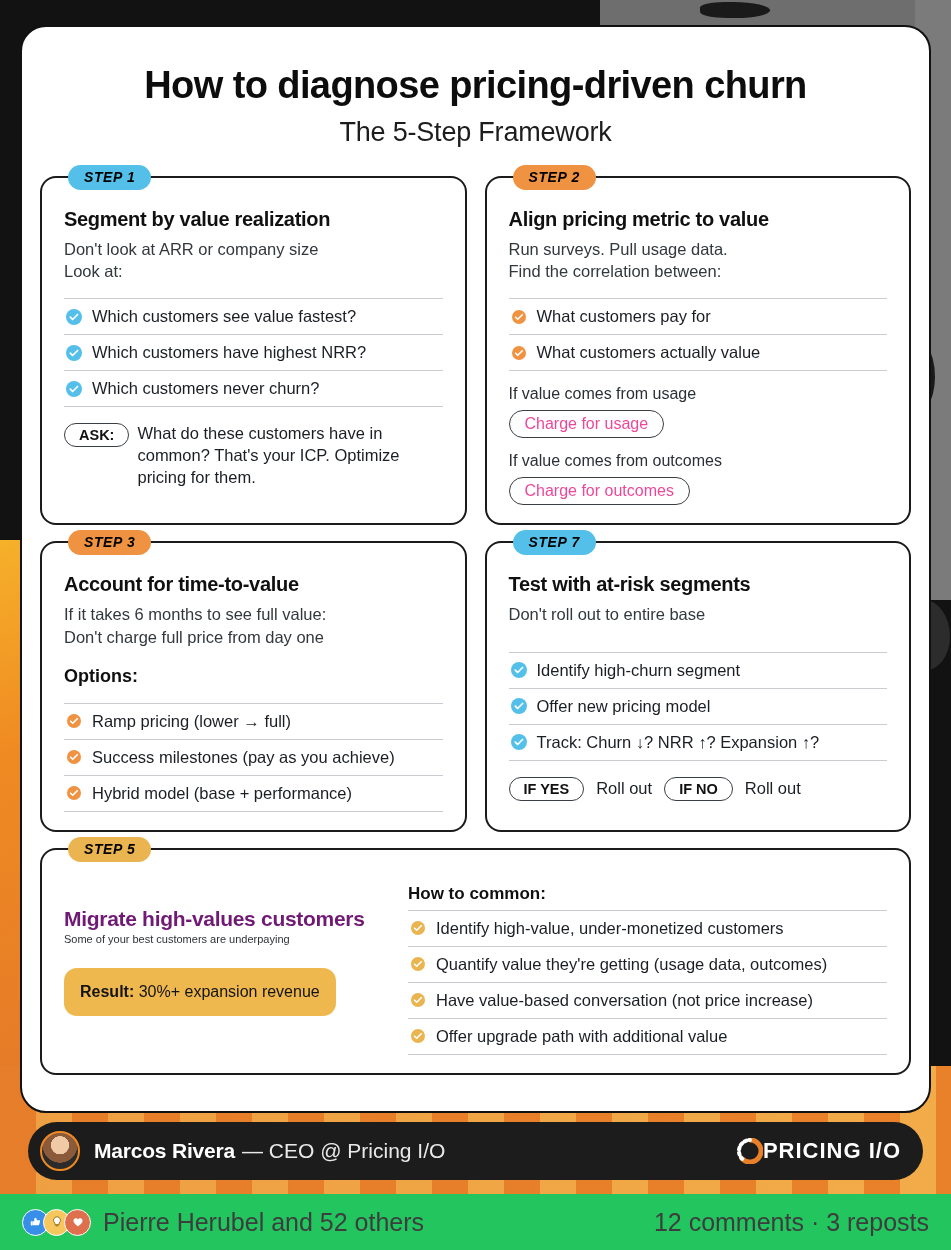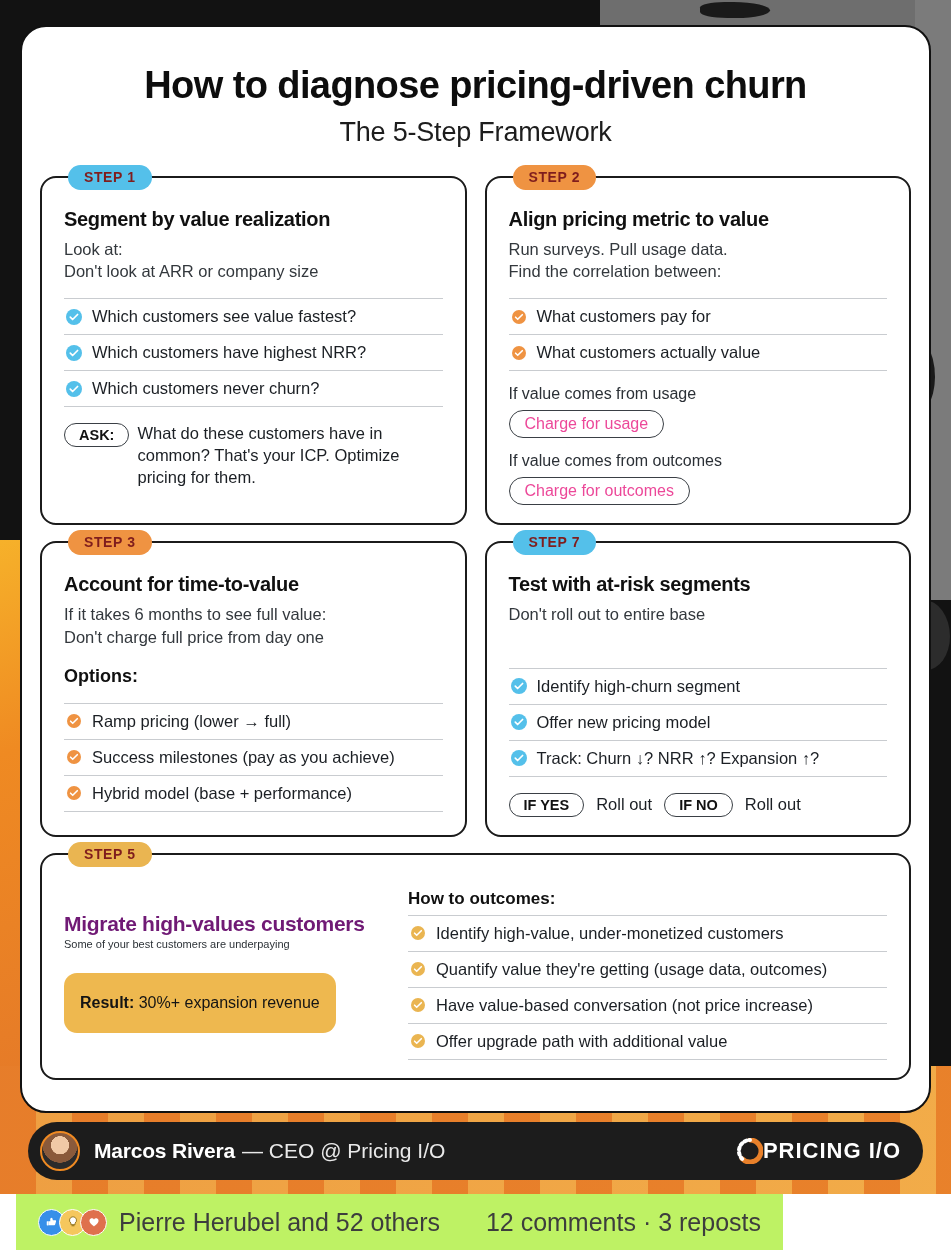--- a/index.html
+++ b/index.html
@@ -77,21 +77,22 @@
     background: #fff;
     padding: 30px 22px 18px;
     flex: 0 0 calc(50% - 9px);
   }
   .card.wide { flex: 0 0 100%; display: flex; gap: 26px; padding-top: 34px; }
 
   .badge {
     position: absolute; top: -13px; left: 26px;
     padding: 4px 16px 5px; border-radius: 14px;
     font-size: 14px; font-weight: 600; letter-spacing: 0.6px;
-    color: #7f1d1d;
+    color: #000000;
+    font-style: italic;
   }
   .badge.blue  { background: #54c0ea; }
   .badge.orange{ background: #ef9342; }
   .badge.gold  { background: #eab551; }
 
   .card-title {
     font-size: 20px; font-weight: 800; color: #101010;
     letter-spacing: -0.3px; margin-bottom: 7px;
   }
   .card-sub {
@@ -126,21 +127,21 @@
   .options-label { font-size: 18px; font-weight: 800; color: #101010; margin-top: 18px; }
 
   .yn-row { display: flex; align-items: center; gap: 12px; margin-top: 16px; font-size: 16.5px; color:#1b1f24;}
 
   
   .s5-left { flex: 0 0 318px; padding-top: 22px; }
   .s5-title { font-size: 21px; font-weight: 700; color:#701a75; line-height:1.25; letter-spacing:-0.3px;}
   .s5-sub { font-size: 11px; color:#2c3237; line-height:1.3; }
   .result-pill {
     display:inline-block; margin-top: 22px; background:#eeb84f;
-    border-radius: 13px; padding: 21px 16px; font-size: 16px; color:#141414;
+    border-radius: 13px; padding: 15px 16px; font-size: 16px; color:#141414;
   }
   .result-pill b { font-weight: 800; }
   .s5-right { flex: 1 1 auto; }
   .s5-right-head { font-size: 17px; font-weight: 800; color:#101010; margin-bottom: 6px; }
 
   
   .author-bar {
     position: absolute; left: 28px; top: 1122px;
     width: 895px; height: 58px;
     background: #1c1c1c; border-radius: 29px;
@@ -152,22 +153,22 @@
     border: 2px solid #ef8a22; flex: 0 0 auto; margin-right: 14px;
   }
   .author-name { color:#fff; font-size: 21px; font-weight: 800; letter-spacing:-0.2px; }
   .author-role { color:#e9e9e9; font-size: 21px; font-weight: 400; margin-left: 7px; }
   .brand { margin-left: auto; display: flex; align-items: center; gap: 0; }
   .brand-mark { width: 26px; height: 26px; position: relative; }
   .brand-text { color:#fff; font-size: 22px; font-weight: 800; letter-spacing: 1px; }
 
   
   .reactions {
-    position: absolute; left: 0; top: 1194px; width: 767px; height: 56px;
-    background: #bef264; display: flex; align-items: center; padding: 0 22px; margin-left: 16px;
+    position: absolute; left: 0; top: 1194px; width: 951px; height: 56px;
+    background: #22c55e; display: flex; align-items: center; padding: 0 22px;
   }
   .react-icons { display:flex; align-items:center; }
   .react-icon { width: 27px; height: 27px; border-radius: 50%;
                 margin-right: -6px; display:flex; align-items:center; justify-content:center;
                 border: 1.5px solid #fff; }
   .ri-like { background:#378fe9; }
   .ri-bulb { background:#f5c75d; }
   .ri-love { background:#df704d; }
   .react-text { margin-left: 18px; font-size: 25px; color:#3d3d3d; }
   .meta-right { margin-left: auto; font-size: 25px; color:#3d3d3d; }
@@ -192,22 +193,22 @@
     <div class="titles">
       <div class="main-title">How to diagnose pricing-driven churn</div>
       <div class="sub-title">The 5-Step Framework</div>
     </div>
 
     <div class="grid">
 
       <div class="card">
         <span class="badge blue">STEP 1</span>
         <div class="card-title">Segment by value realization</div>
+        <div class="card-sub">Don't look at ARR or company size</div>
         <div class="card-sub">Look at:</div>
-        <div class="card-sub">Don't look at ARR or company size</div>
         <div class="list">
           <div class="list-row">
             <span class="chk">
                 <svg viewBox="0 0 16 16">
                   <circle cx="8" cy="8" r="8" fill="#54c0ea"></circle>
                   <path d="M4.3 8.2l2.3 2.3 5-5" stroke="#fff" stroke-width="1.7" fill="none" stroke-linecap="round" stroke-linejoin="round"></path>
                 </svg>
               </span>
             <span>Which customers see value fastest?</span>
           </div>
@@ -301,21 +302,21 @@
               </span>
             <span>Hybrid model (base + performance)</span>
           </div>
         </div>
       </div>
 
       <div class="card">
         <span class="badge blue">STEP 7</span>
         <div class="card-title">Test with at-risk segments</div>
         <div class="card-sub">Don't roll out to entire base</div>
-        <div class="list" style="margin-top:42px;">
+        <div class="list" style="margin-top:26px;">
           <div class="list-row">
             <span class="chk">
                 <svg viewBox="0 0 16 16">
                   <circle cx="8" cy="8" r="8" fill="#54c0ea"></circle>
                   <path d="M4.3 8.2l2.3 2.3 5-5" stroke="#fff" stroke-width="1.7" fill="none" stroke-linecap="round" stroke-linejoin="round"></path>
                 </svg>
               </span>
             <span>Identify high-churn segment</span>
           </div>
           <div class="list-row">
@@ -346,21 +347,21 @@
       </div>
 
       <div class="card wide">
         <span class="badge gold">STEP 5</span>
         <div class="s5-left">
           <div class="s5-title">Migrate high-values customers</div>
           <div class="s5-sub">Some of your best customers are underpaying</div>
           <div class="result-pill"><b>Result:</b> <span>30%+ expansion revenue</span></div>
         </div>
         <div class="s5-right">
-          <div class="s5-right-head">How to outcomes:</div>
+          <div class="s5-right-head">How to common:</div>
           <div class="list" style="margin-top:4px;">
             <div class="list-row">
               <span class="chk">
                   <svg viewBox="0 0 16 16">
                     <circle cx="8" cy="8" r="7" fill="#eab551"></circle>
                     <path d="M4.6 8.2l2.1 2.1 4.6-4.6" stroke="#fff" stroke-width="1.6" fill="none" stroke-linecap="round" stroke-linejoin="round"></path>
                   </svg>
                 </span>
               <span>Identify high-value, under-monetized customers</span>
             </div>

